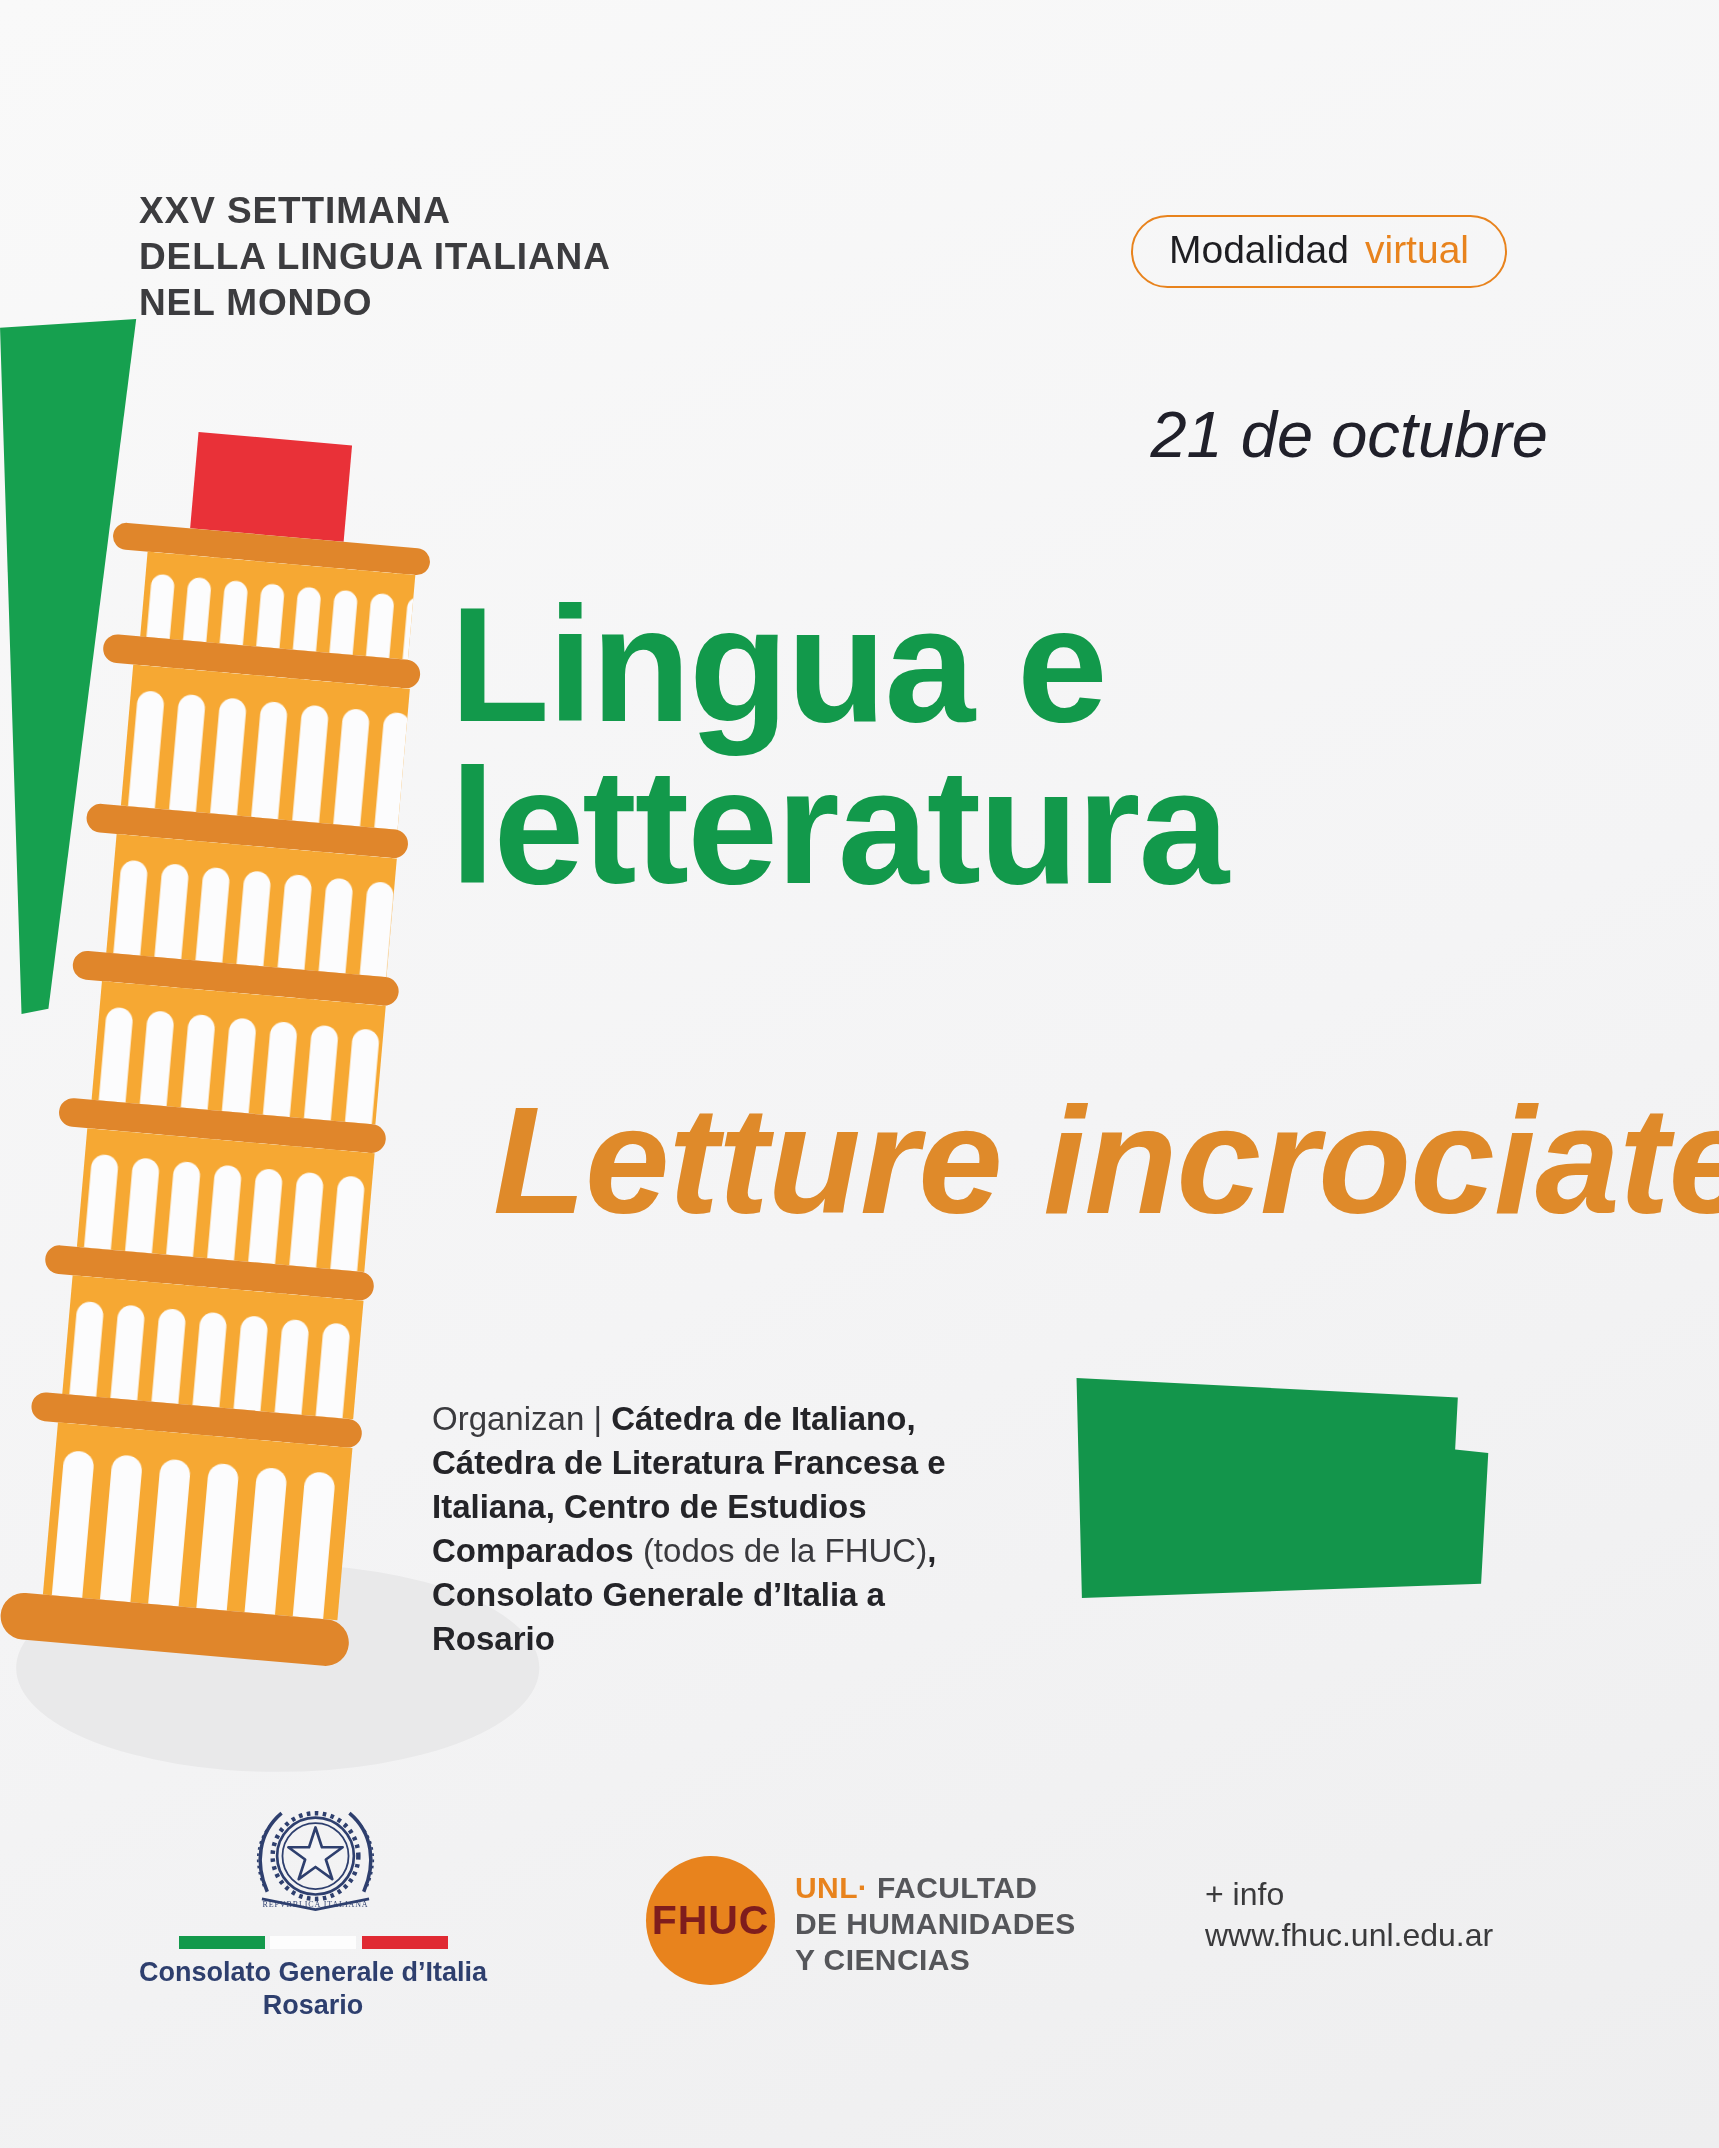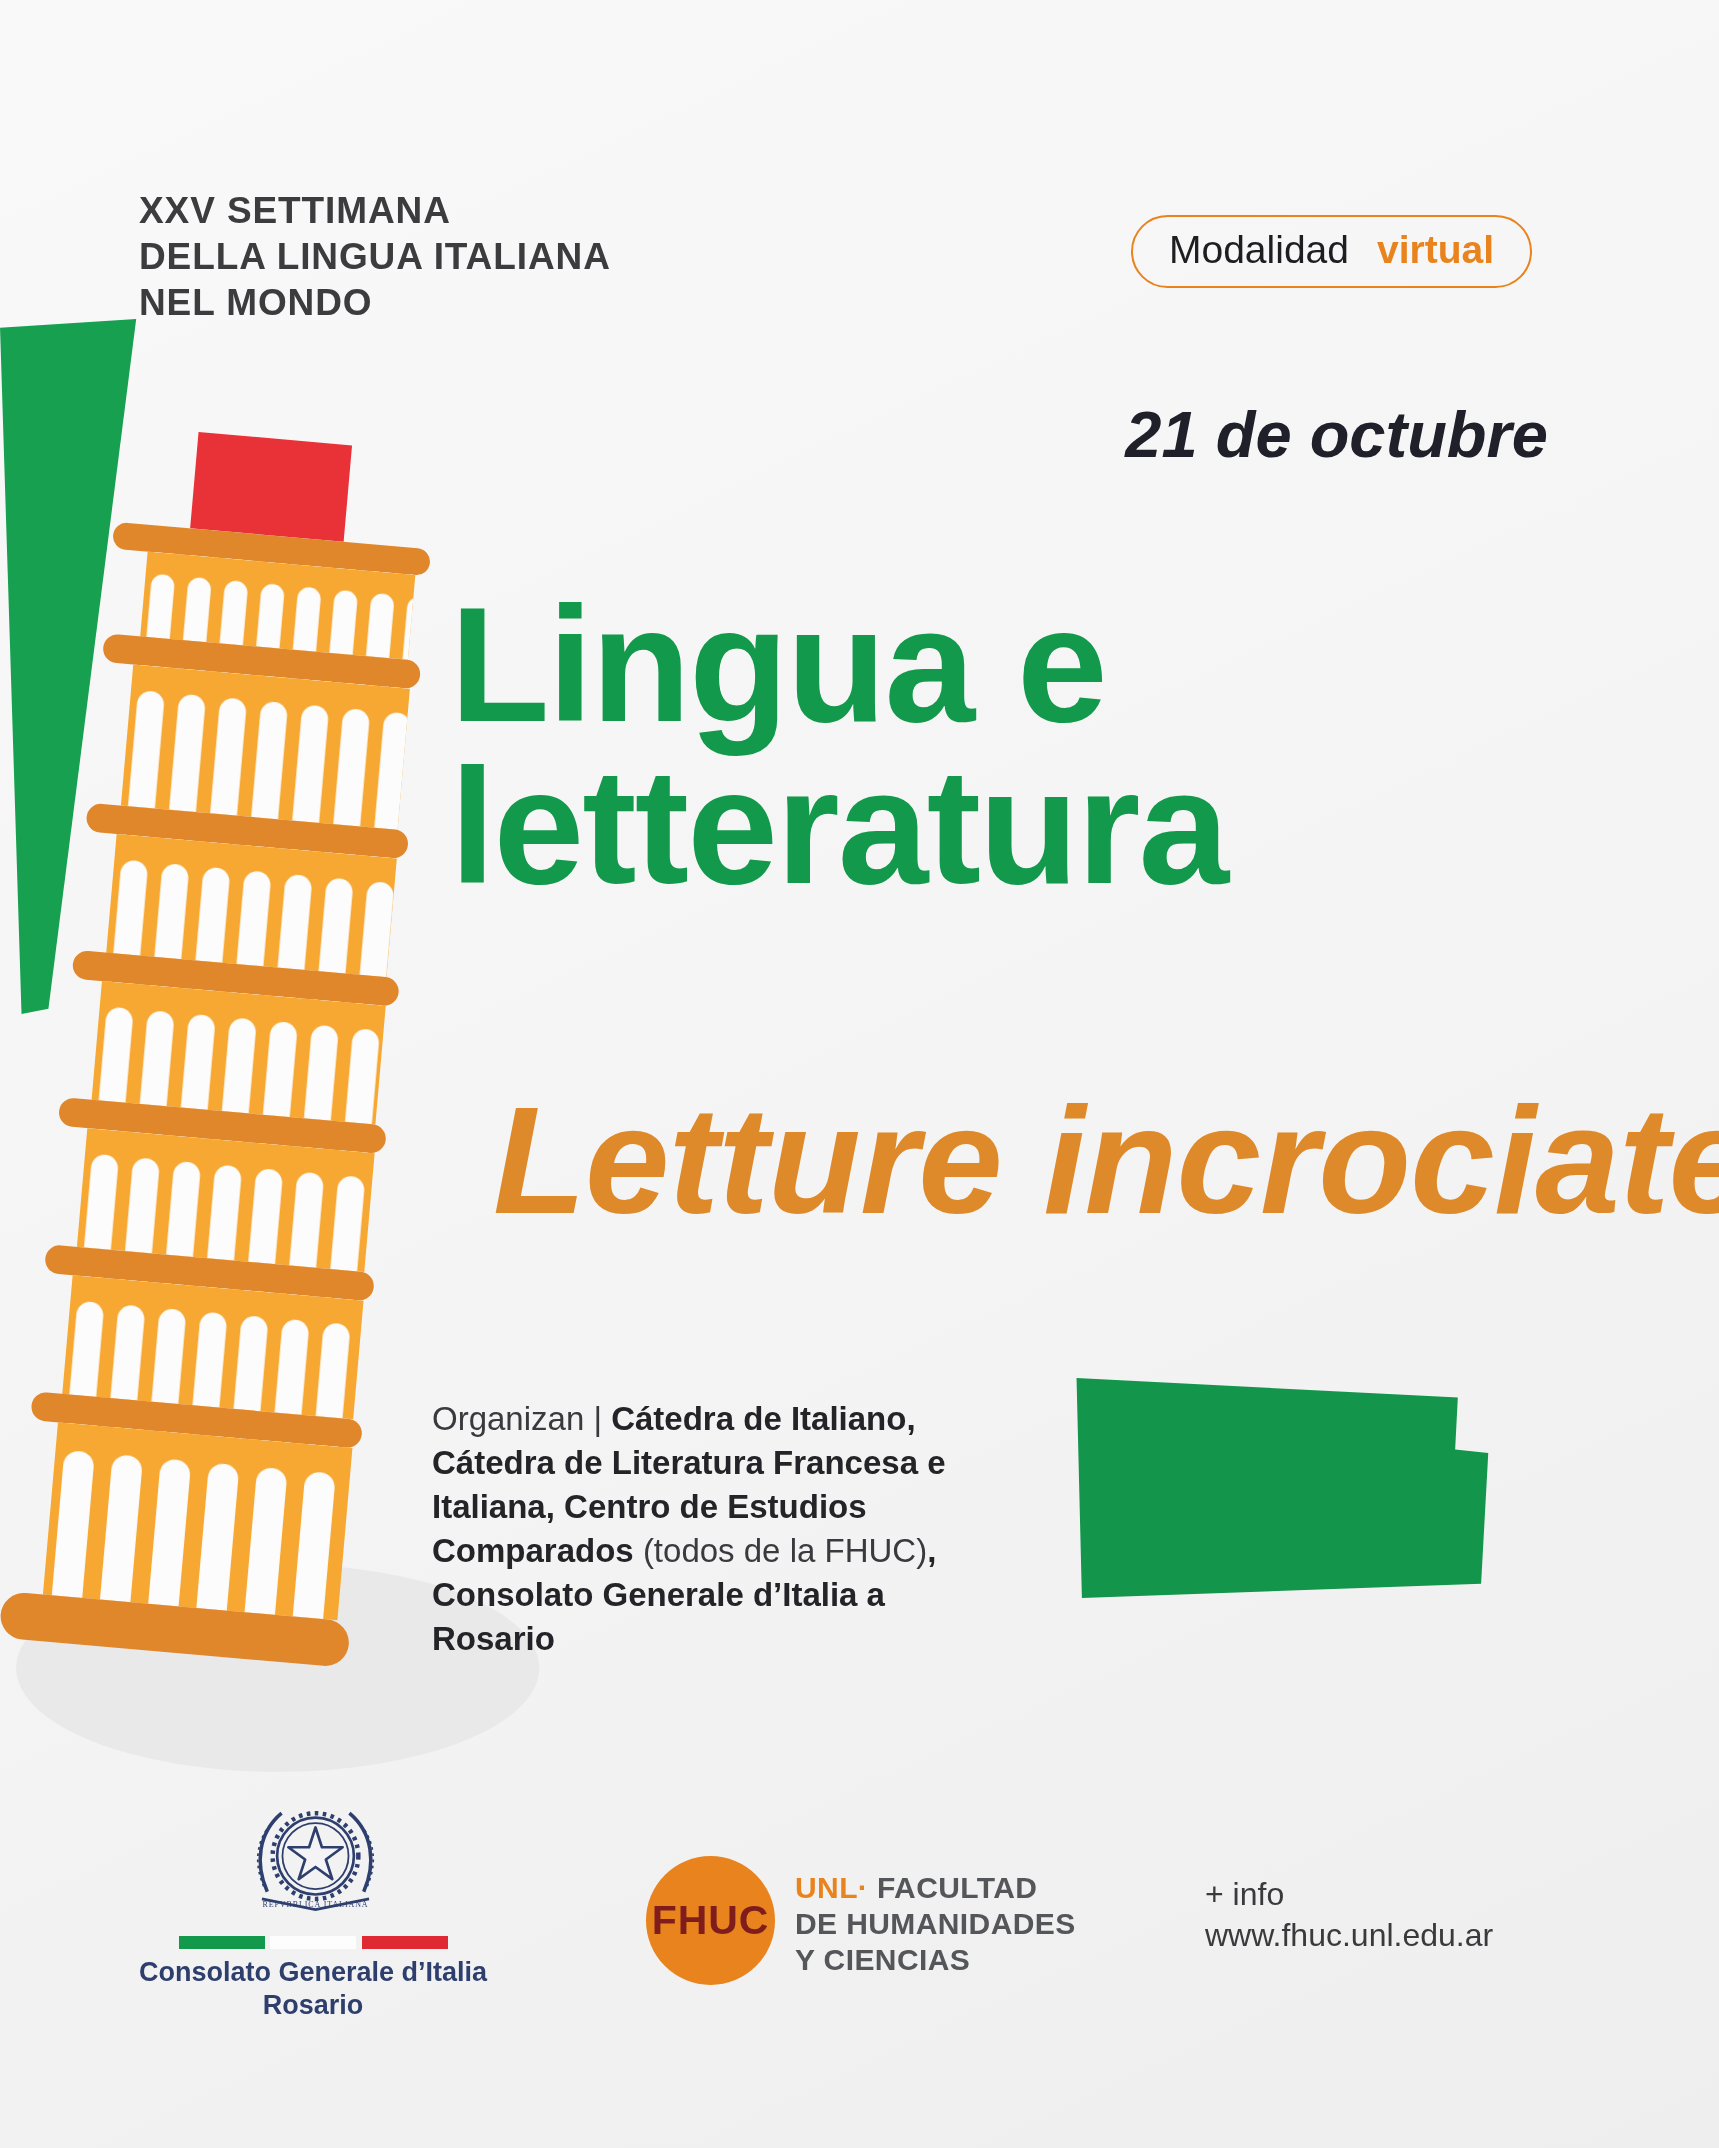--- a/index.html
+++ b/index.html
@@ -8,22 +8,22 @@
     background:linear-gradient(155deg,#f9f9f9 0%,#f4f4f5 55%,#eeeeef 100%);
     font-family:"Liberation Sans",sans-serif;color:#22222c;
   }
   .abs{position:absolute;}
   
   .series{left:139px;top:188px;font-size:37px;line-height:46px;letter-spacing:0.9px;color:#3c3c3f;font-weight:700;}
   .badge{
     left:1131px;top:215px;border:2.7px solid #E8831D;border-radius:43px;
     padding:10.7px 36px 14.3px 36px;font-size:39px;color:#1e1e22;white-space:nowrap;
   }
-  .badge .hl{color:#E8831D;font-weight:700;margin-left:28px;}
-  .date{right:172px;top:394px;text-align:right;font-size:65px;font-weight:700;font-style:italic;line-height:82px;color:#20202a;}
+  .badge .hl{color:#E8831D;font-weight:400;margin-left:16px;}
+  .date{right:172px;top:394px;text-align:right;font-size:65px;font-weight:400;font-style:italic;line-height:82px;color:#20202a;}
   
   .title{left:450px;top:584px;font-size:163px;font-weight:700;line-height:162px;letter-spacing:-1.8px;color:#12994B;white-space:nowrap;}
   .subtitle{left:452px;top:1073px;font-size:152px;font-weight:700;font-style:italic;color:#DF8A2A;white-space:nowrap;letter-spacing:-0.9px;margin-left:41px;}
   
   .org{left:432px;top:1397px;width:552px;font-size:33px;line-height:44px;color:#242428;}
   .org .b{font-weight:700;}
   .org .r{font-weight:400;color:#3a3a3e;}
   
   .banner-svg{left:1064px;top:1360px;}
   .banner-text{left:1123px;top:1384px;color:#ffffff;}

